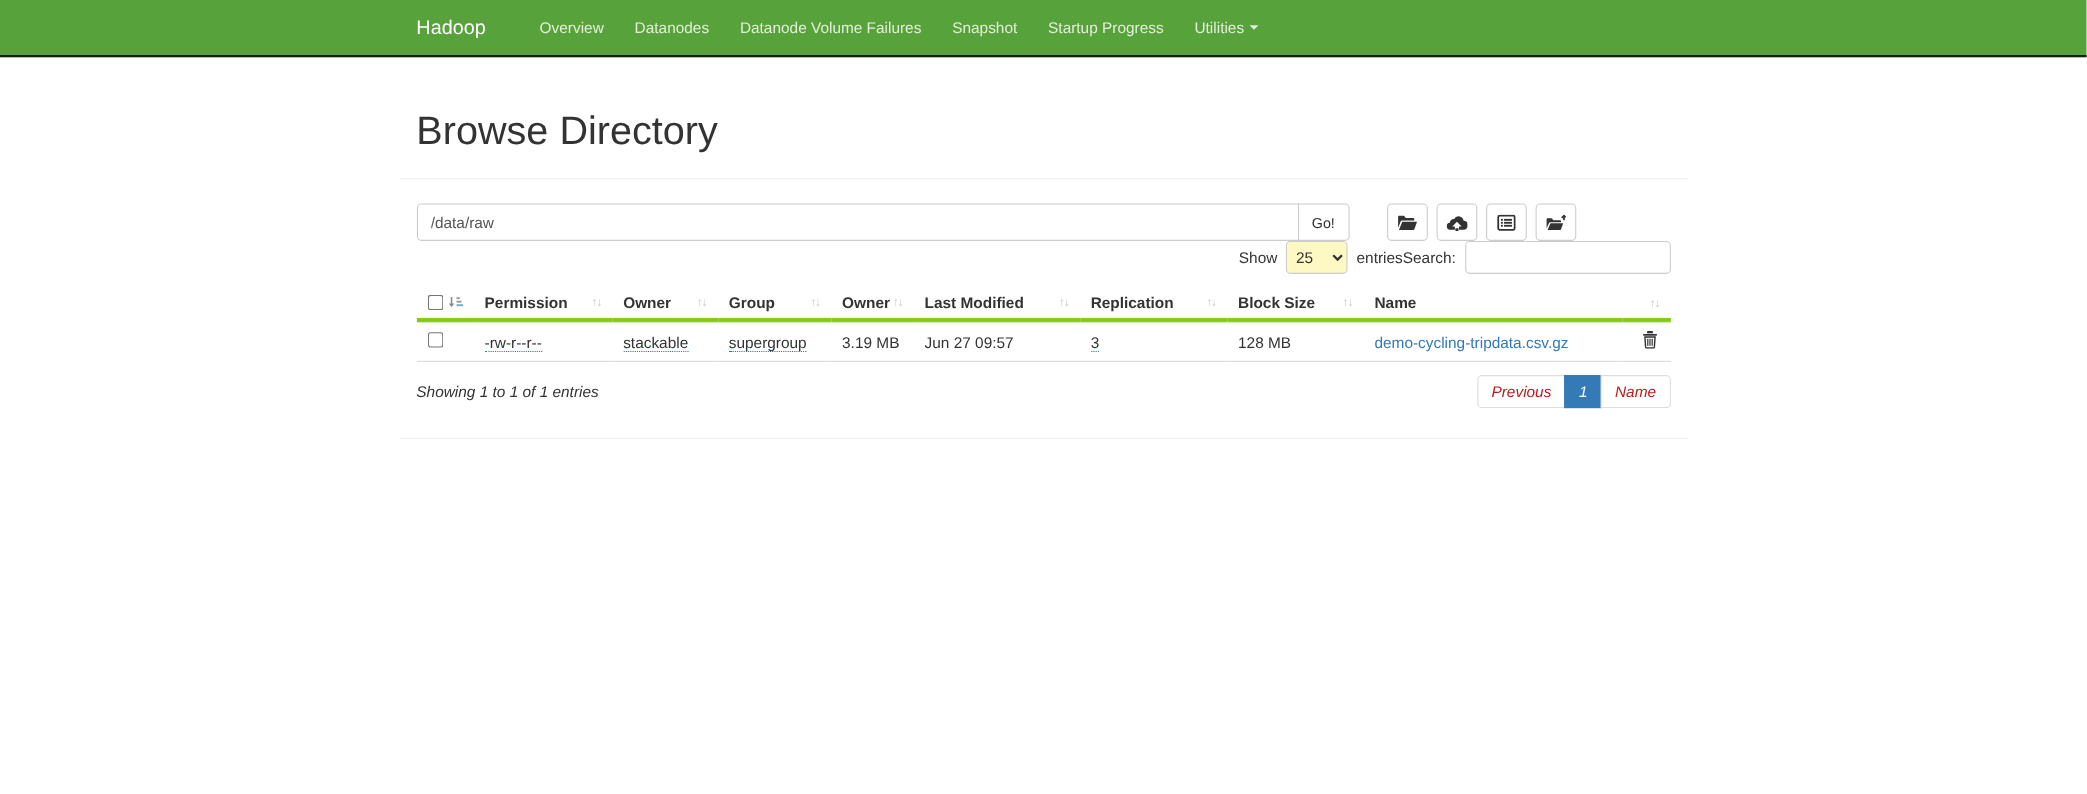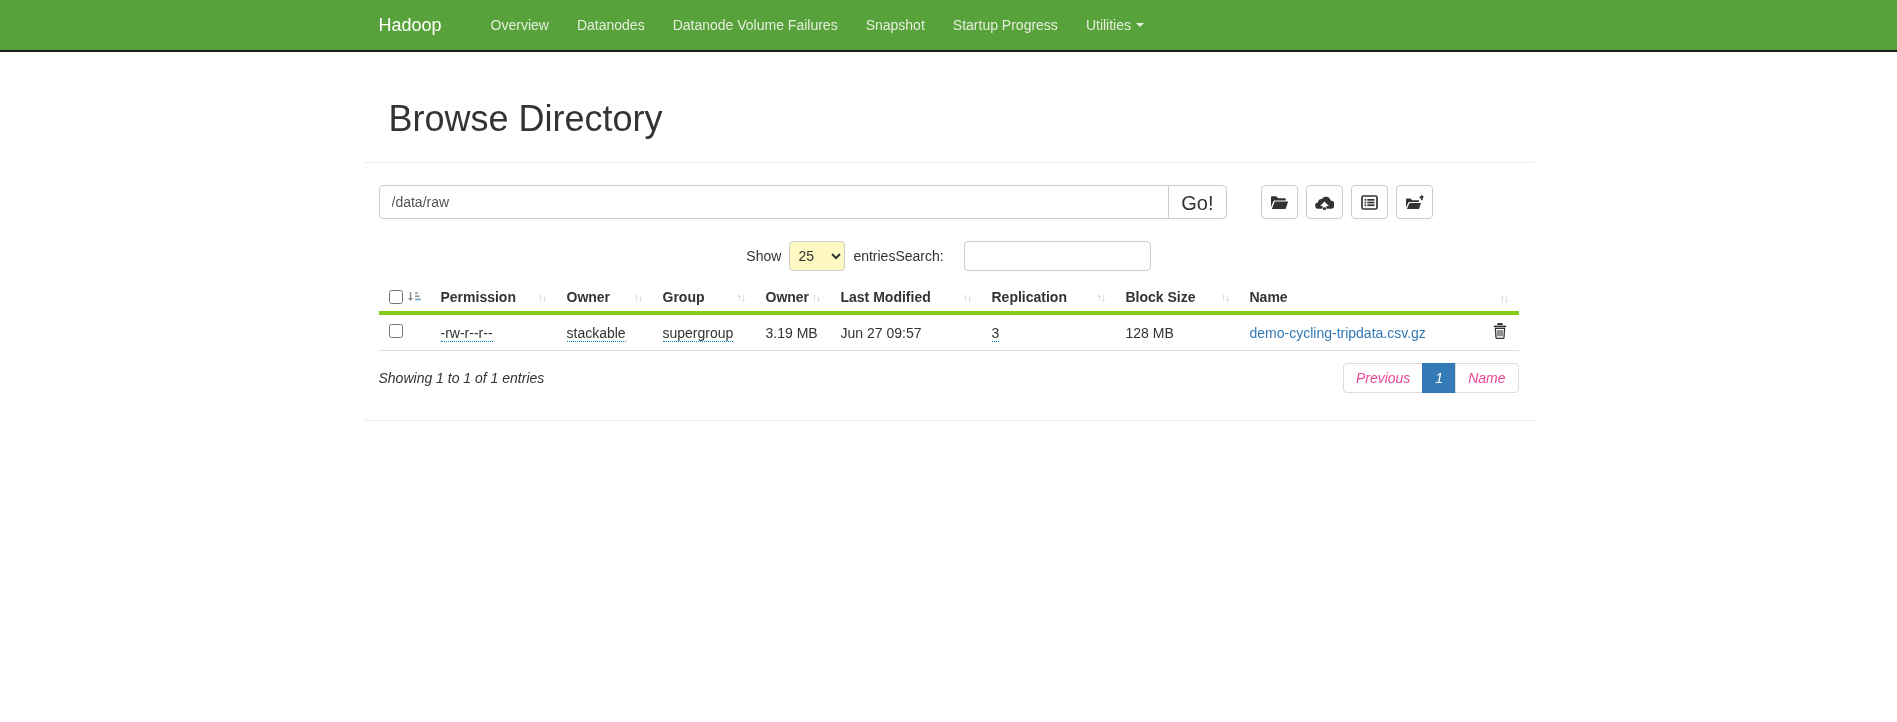--- a/index.html
+++ b/index.html
@@ -32,57 +32,57 @@
   }
   .caret {
     display: inline-block; margin-left: 5px;
     width: 0; height: 0;
     border-top: 4px solid #e4eedb;
     border-left: 4px solid transparent;
     border-right: 4px solid transparent;
   }
   
   .container { width: 1170px; margin: 0 auto; padding: 0 15px; }
-  h1.page-title { font-size: 36px; font-weight: normal; margin: 46px 10px 22px; color: #333; }
+  h1.page-title { font-size: 36px; font-weight: normal; margin: 46px 0 22px; color: #333; }
   hr.divider { border: none; border-top: 1px solid #eee; margin: 0 -15px 22px; }
   hr.divider-bottom { border: none; border-top: 1px solid #eee; margin: 27px -15px 20px; }
   
   .path-row { display: flex; align-items: flex-start; }
   .input-group { display: flex; width: 848px; }
   .path-input {
     flex: 1; height: 34px; padding: 6px 12px;
     border: 1px solid #ccc; border-radius: 4px 0 0 4px;
     font-family: "Liberation Sans", sans-serif; font-size: 14px; color: #555;
     outline: none;
   }
   .go-btn {
     height: 34px; padding: 6px 12px; margin-left: -1px;
     background: #fff; border: 1px solid #ccc; border-radius: 0 4px 4px 0;
-    font-size: 20px; color: #333; cursor: pointer;
+    font-size: 13px; color: #333; cursor: pointer;
   }
   .toolbar { display: flex; margin-left: 34px; gap: 8px; }
   .tool-btn {
     width: 37px; height: 34px;
     display: flex; align-items: center; justify-content: center;
     background: #fff; border: 1px solid #ccc; border-radius: 4px;
     cursor: pointer; padding: 0;
   }
   .tool-btn svg { display: block; }
   
   .controls-row {
-    margin-top: 22px; margin-bottom: 12px;
-    display: flex; justify-content: center; align-items: center;
+    margin-bottom: 12px;
+    display: flex; justify-content: flex-end; align-items: center;
   }
   .show-entries { display: flex; align-items: center; gap: 8px; }
   .page-size {
     height: 30px; min-width: 56px; padding: 4px 4px;
     border: 1px solid #ccc; border-radius: 4px; font-size: 14px; color: #333;
     background: #fef9c3;
   }
-  .search-box { display: flex; align-items: center; gap: 20px; }
+  .search-box { display: flex; align-items: center; gap: 8px; }
   .search-input {
     width: 187px; height: 30px; padding: 4px 8px;
     border: 1px solid #ccc; border-radius: 4px; outline: none; font-size: 14px;
   }
   
   table.dir-table { width: 1140px; border-collapse: collapse; table-layout: fixed; }
   .dir-table th {
     text-align: left; font-weight: bold; font-size: 14px; color: #333;
     padding: 6px 10px; border-bottom: 4px solid #84cc16; cursor: pointer;
     vertical-align: middle;
@@ -115,21 +115,21 @@
   input[type="checkbox"] { margin: 0; width: 14px; height: 14px; cursor: pointer; }
   
   .table-footer {
     margin-top: 12px;
     display: flex; justify-content: space-between; align-items: center; font-style: italic;
   }
   .summary-text { font-size: 14px; color: #333; }
   .pagination { display: inline-flex; list-style: none; margin: 0; padding: 0; }
   .pagination a {
     display: block; padding: 6px 12px; font-size: 14px;
-    border: 1px solid #ddd; background: #fff; color: #ec4899;
+    border: 1px solid #ddd; background: #fff; color: #b91c1c;
     text-decoration: none; margin-left: -1px; cursor: default;
   }
   .pagination li:first-child a { border-radius: 4px 0 0 4px; }
   .pagination li:last-child a { border-radius: 0 4px 4px 0; }
   .pagination li.active a { background: #337ab7; border-color: #337ab7; color: #fff; }
   
   .page-footer { font-size: 14px; color: #333; margin: 0 0 40px; }
 </style>
 </head>
 <body>

